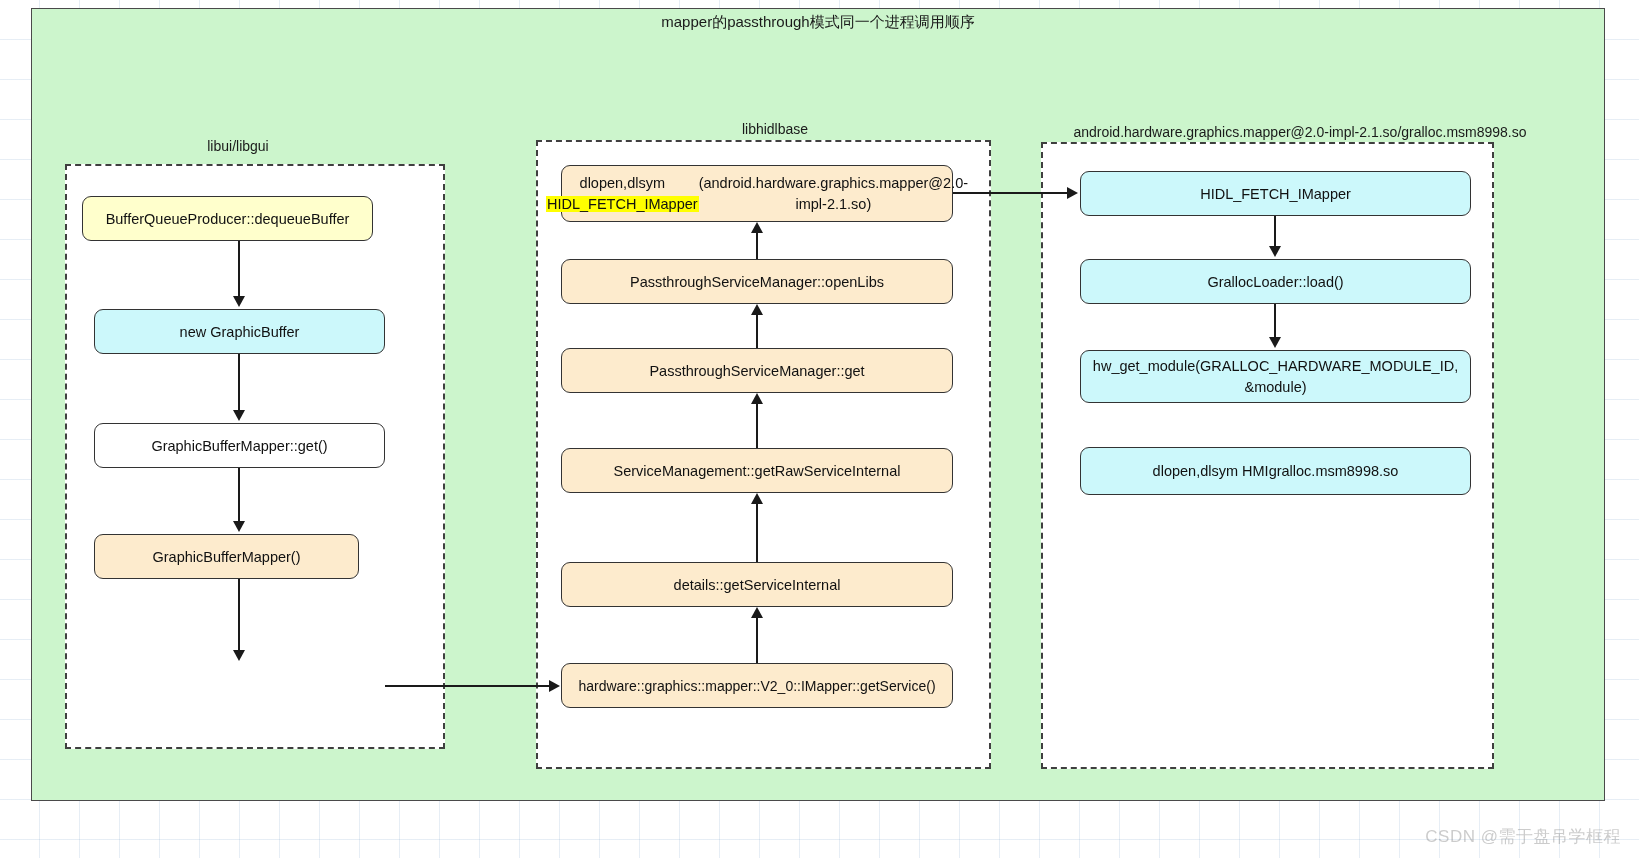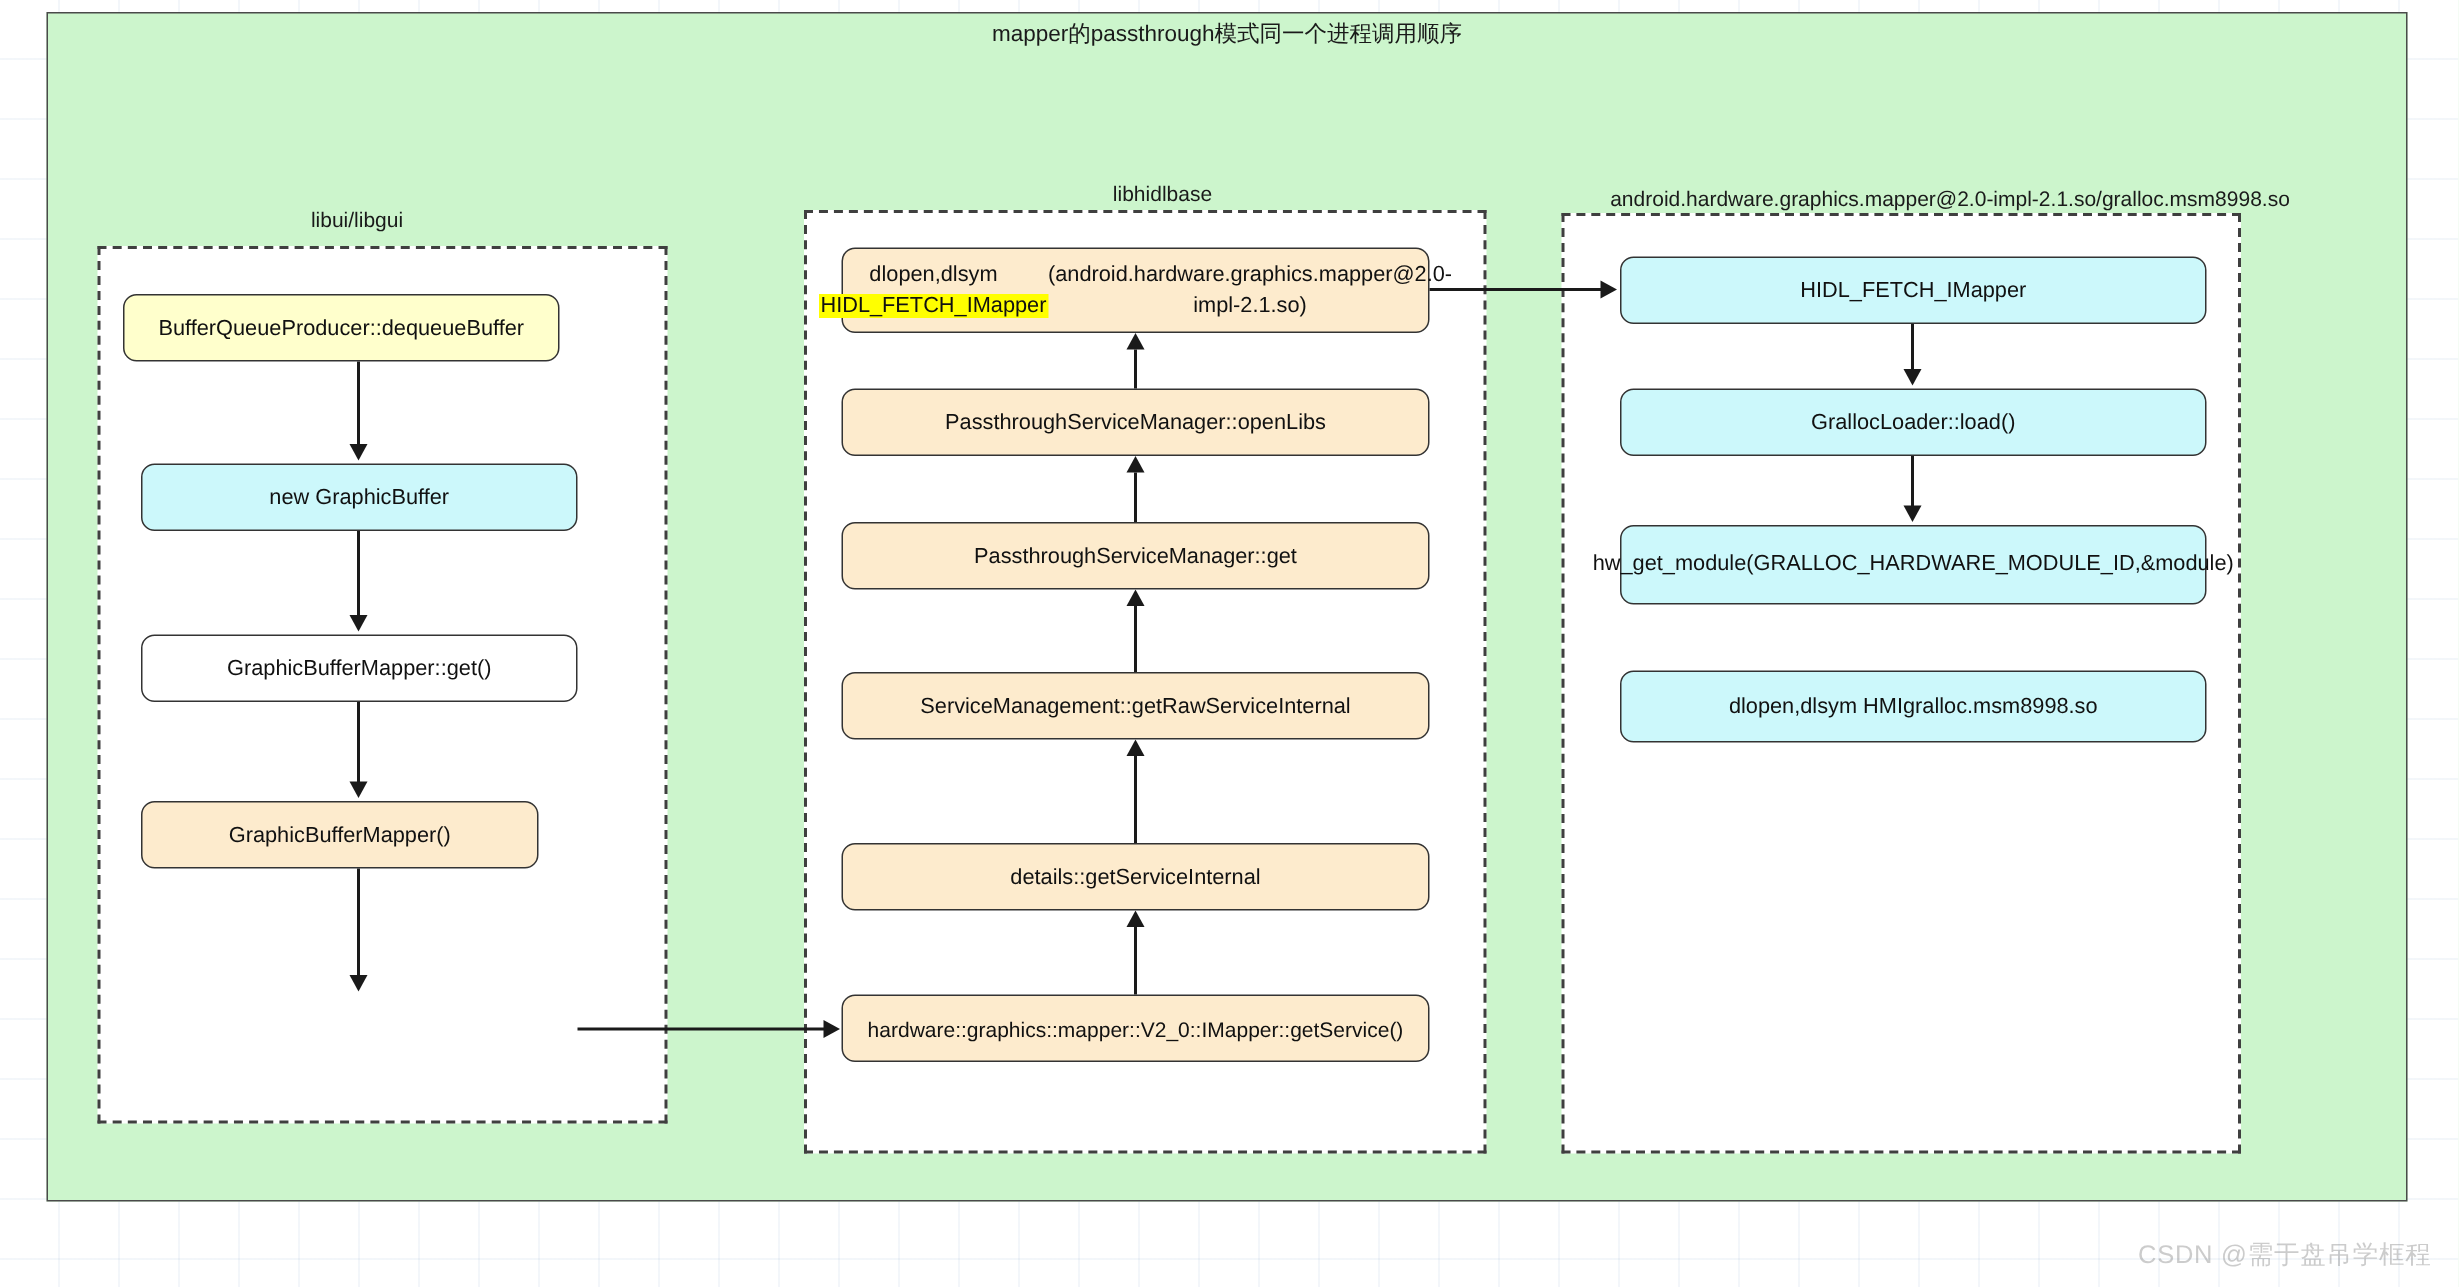--- a/index.html
+++ b/index.html
@@ -205,21 +205,21 @@
   <div class="head-right" style="left:549px; top:680px;"></div>
 
   <div class="node fill-cyan" style="left:1080px; top:171px; width:391px; height:45px;">
     <span>HIDL_FETCH_IMapper</span>
   </div>
 
   <div class="node fill-cyan" style="left:1080px; top:259px; width:391px; height:45px;">
     <span>GrallocLoader::load()</span>
   </div>
 
-  <div class="node fill-cyan" style="left:1080px; top:350px; width:391px; height:53px; flex-direction:row; line-height:21px;">
+  <div class="node fill-cyan" style="left:1080px; top:350px; width:391px; height:53px; flex-direction:column; line-height:21px;">
     <div>hw_get_module(GRALLOC_HARDWARE_MODULE_ID,</div>
     <div>&amp;module)</div>
   </div>
 
   <div class="node fill-cyan" style="left:1080px; top:447px; width:391px; height:48px; flex-direction:row; line-height:20px;">
     <div>dlopen,dlsym HMI</div>
     <div>gralloc.msm8998.so</div>
   </div>
 
   <div class="arrow-v" style="left:1274px; top:216px; height:32px;"></div>

